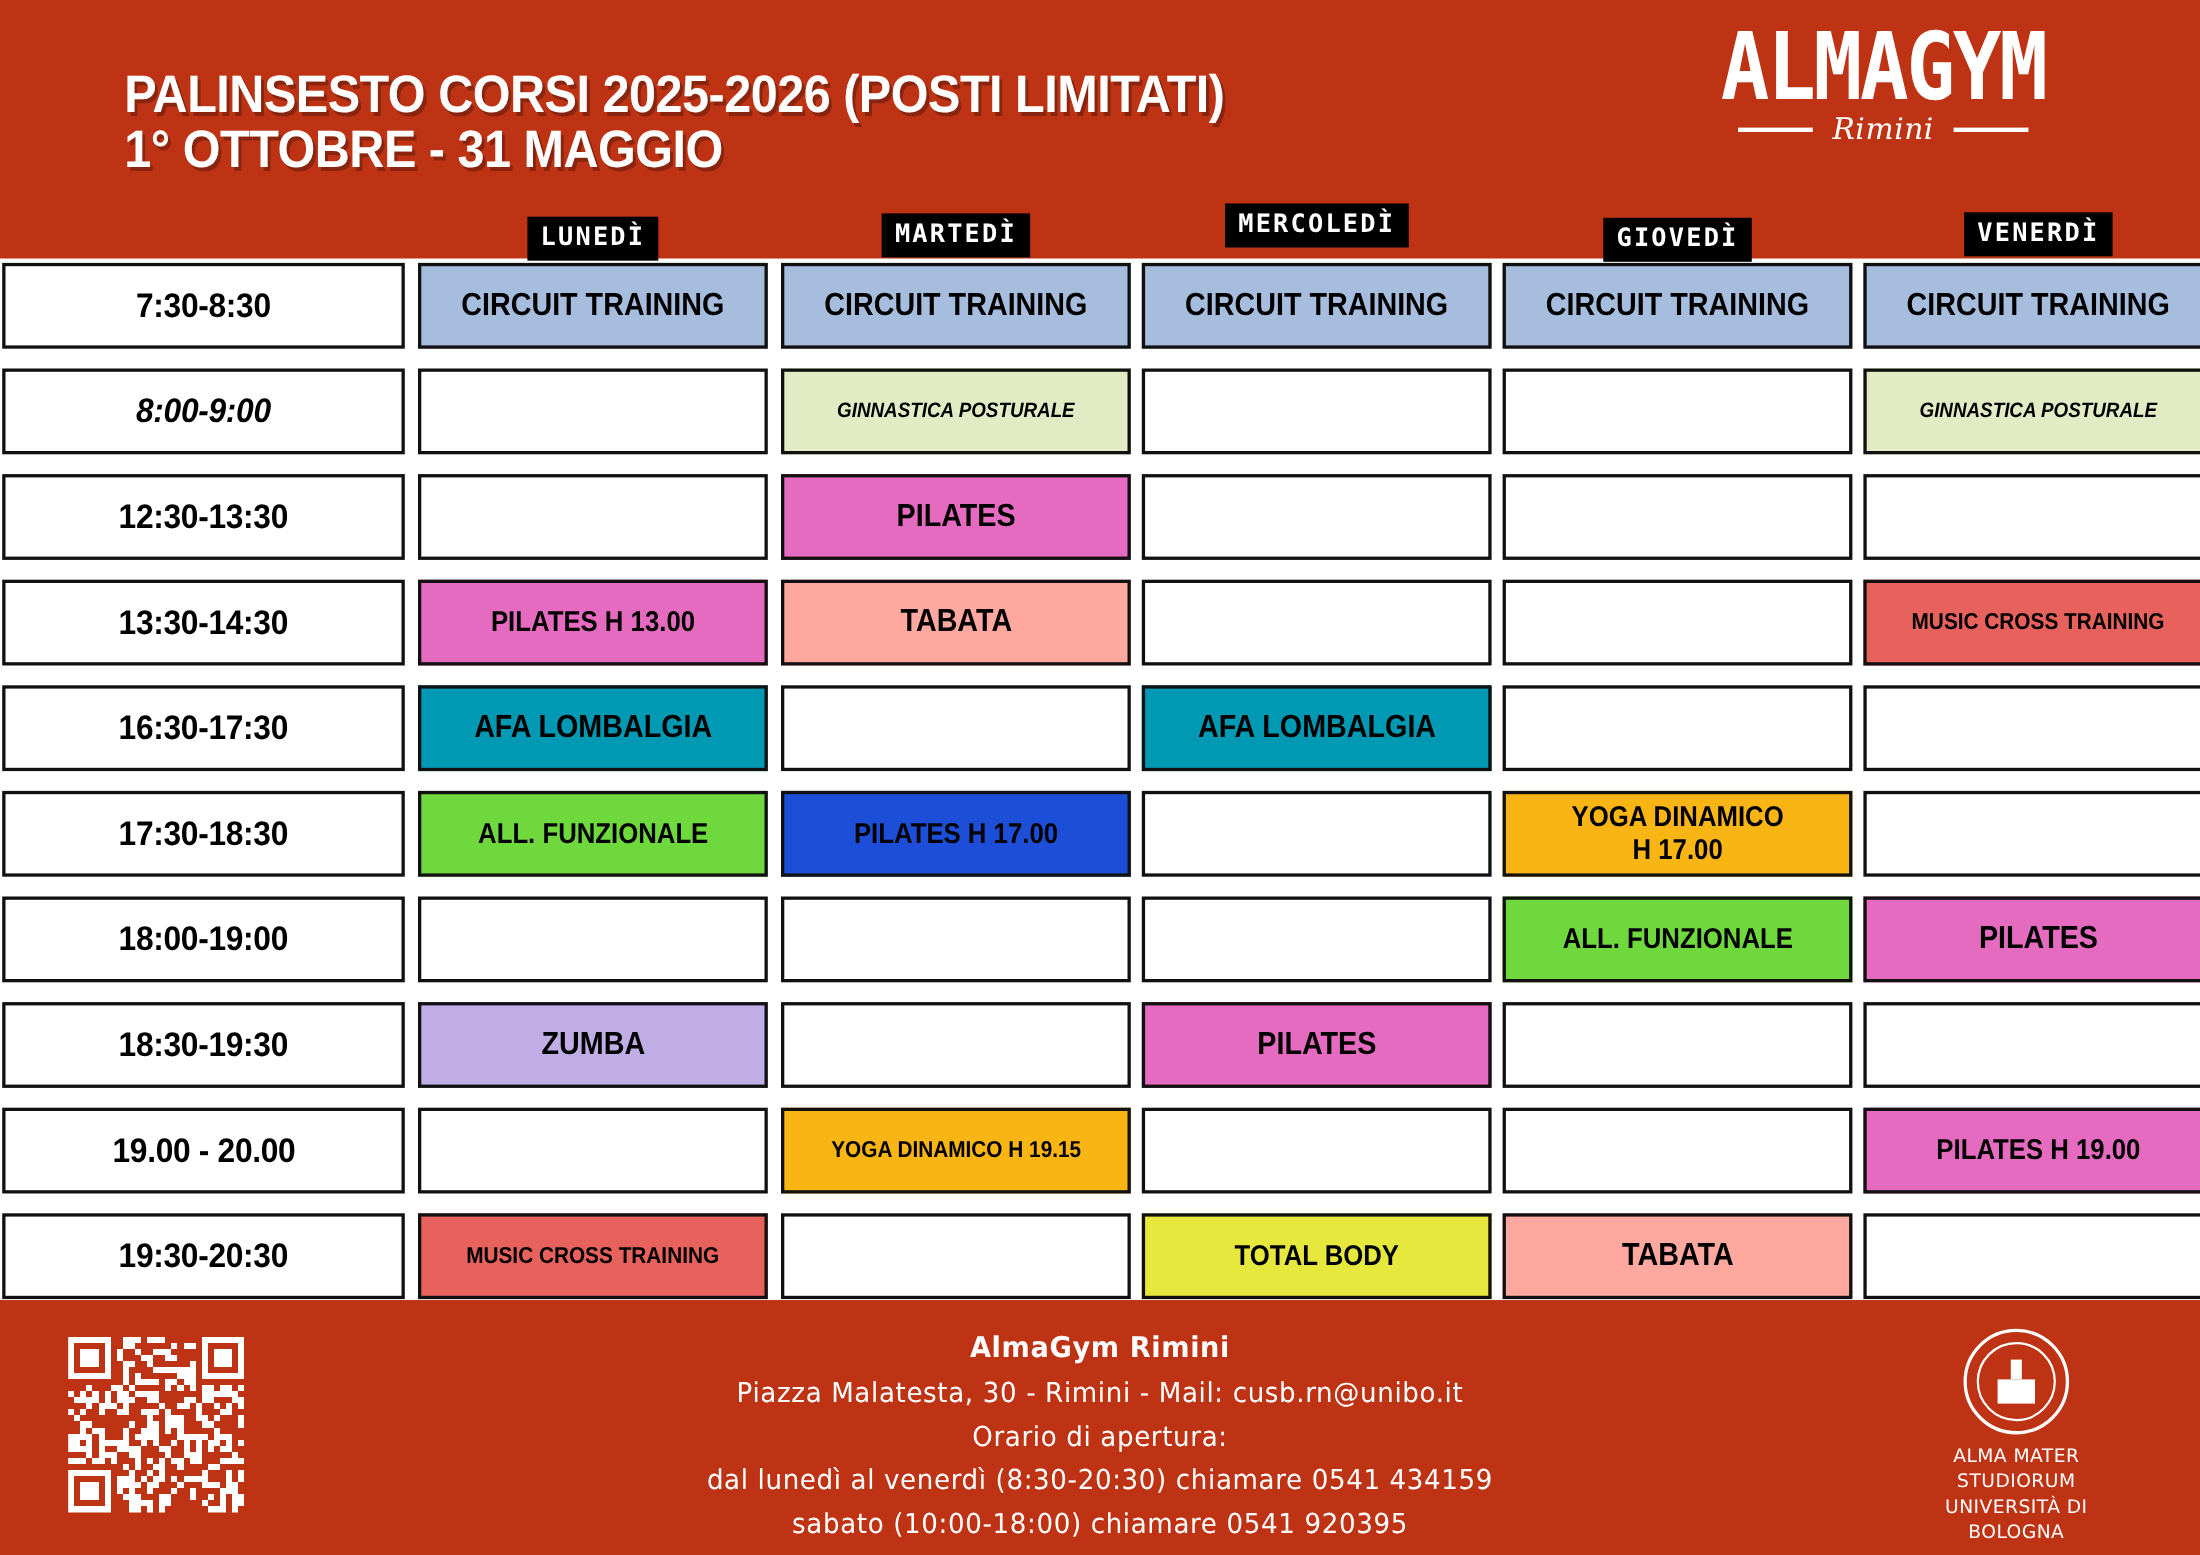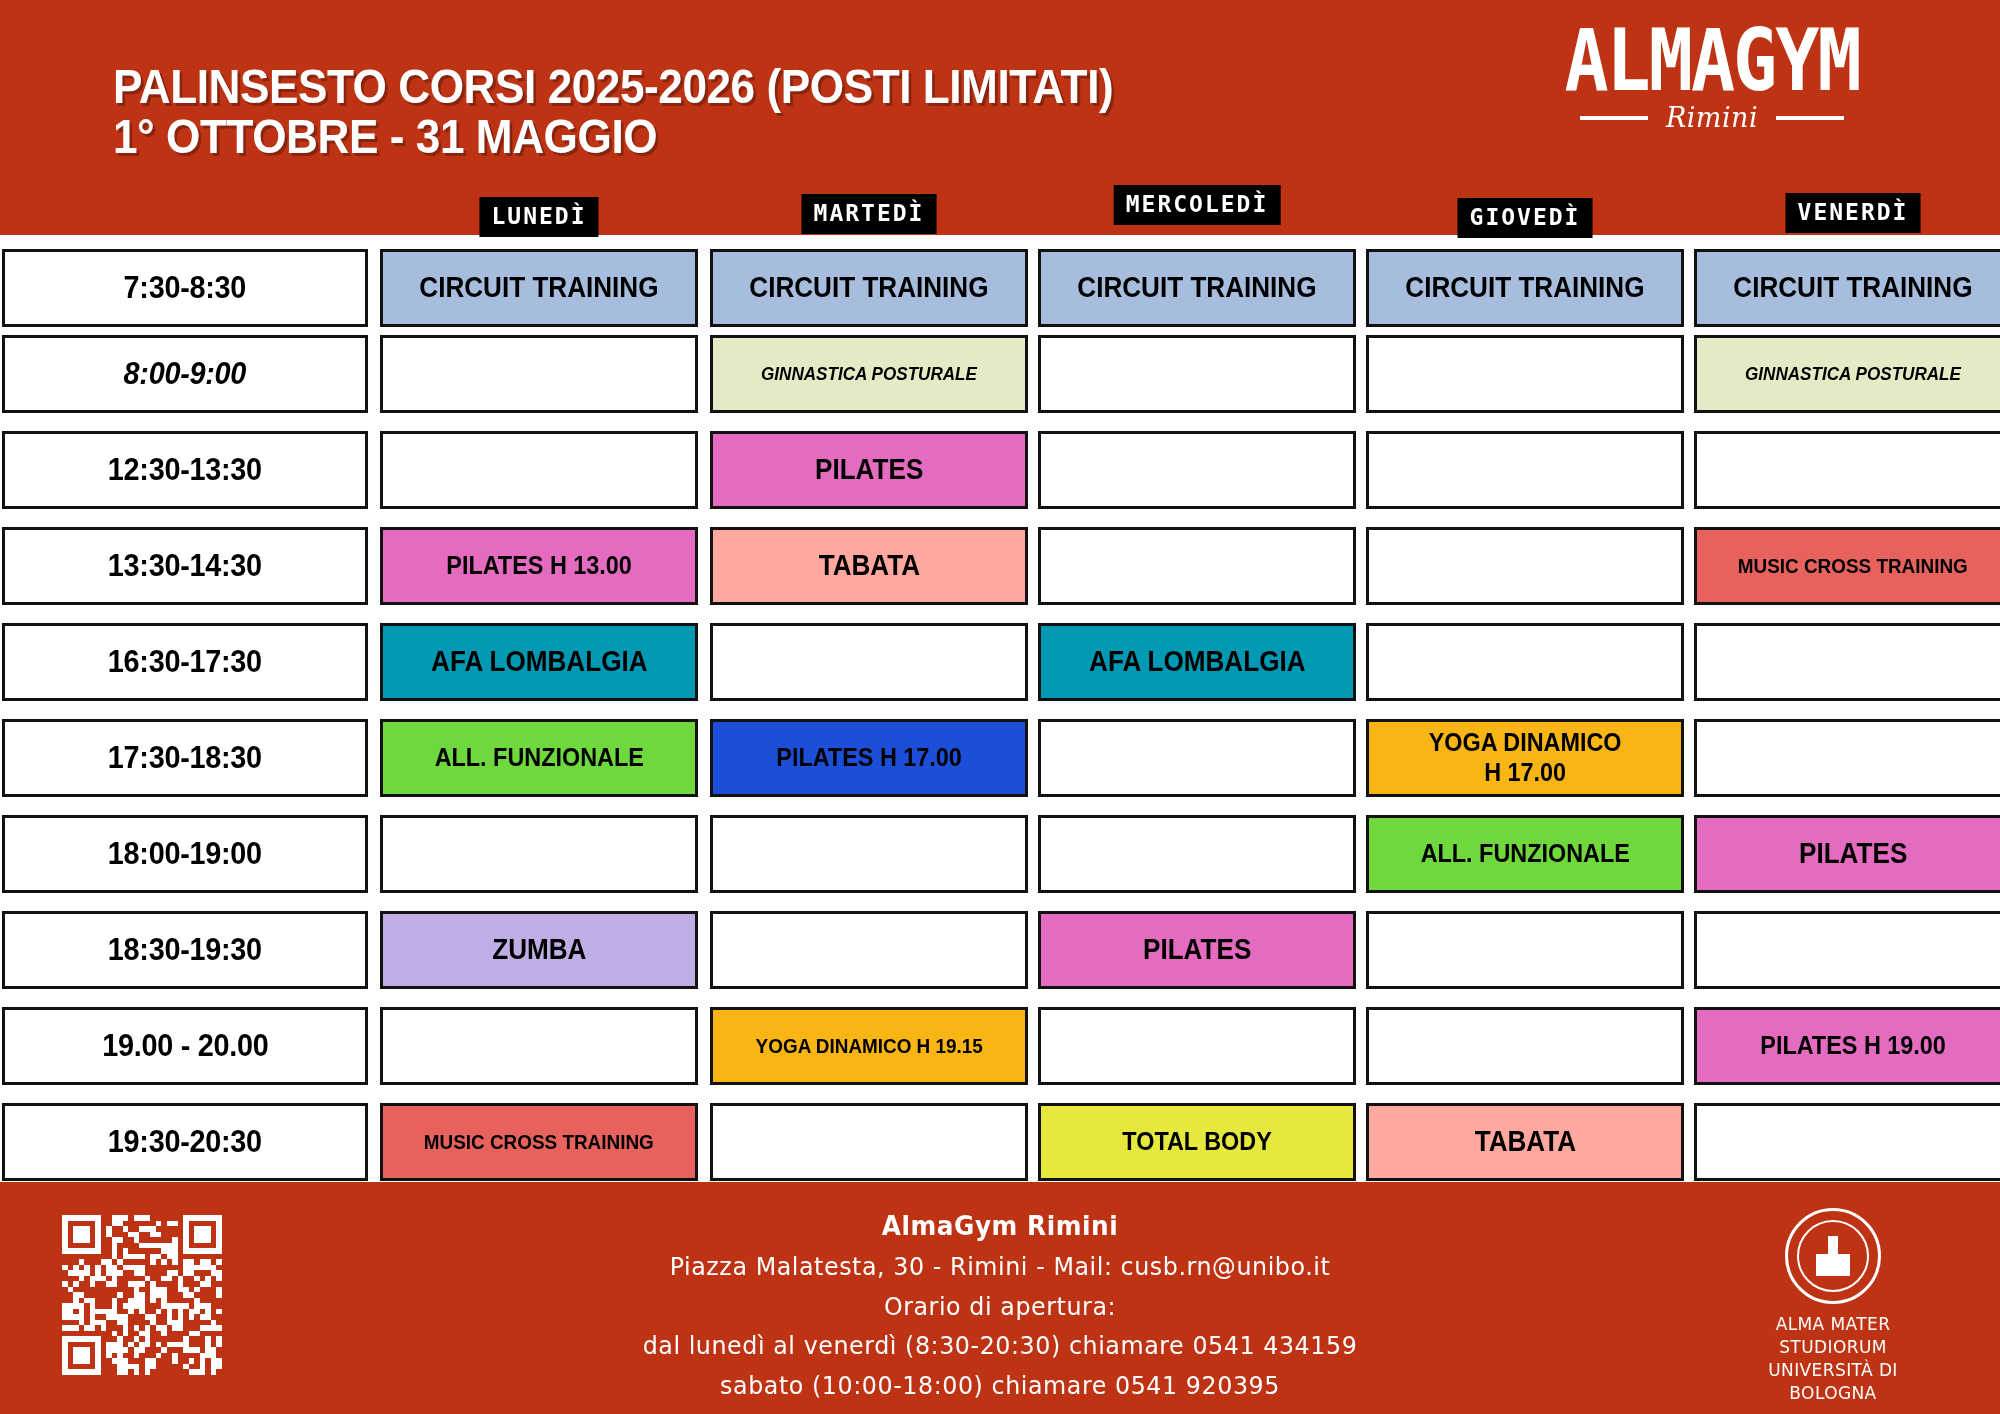--- a/index.html
+++ b/index.html
@@ -202,21 +202,21 @@
 
   <div id="day-tabs">
       <div class="day-tab" style="left: 539px; top: 197px; transform: translateX(-50%);">LUNEDÌ</div>
       <div class="day-tab" style="left: 869px; top: 194px; transform: translateX(-50%);">MARTEDÌ</div>
       <div class="day-tab" style="left: 1197px; top: 185px; transform: translateX(-50%);">MERCOLEDÌ</div>
       <div class="day-tab" style="left: 1525px; top: 198px; transform: translateX(-50%);">GIOVEDÌ</div>
       <div class="day-tab" style="left: 1853px; top: 193px; transform: translateX(-50%); text-align: right;">VENERDÌ</div>
     </div>
 
   <div id="grid">
-      <div class="row" style="top: 14px; height: 78px; padding-left: 10px;">
+      <div class="row" style="top: 4px; height: 78px; padding-left: 10px;">
         <div class="cell time-cell" style="top: 0px; height: 78px;">
           <span class="lbl">7:30-8:30</span>
         </div>
         <div class="cell" style="left: 380px; width: 318px; top: 0px; height: 78px; background: rgb(167, 189, 222);">
           <span class="course s-lg">CIRCUIT TRAINING</span>
         </div>
         <div class="cell" style="left: 710px; width: 318px; top: 0px; height: 78px; background: rgb(167, 189, 222);">
           <span class="course s-lg">CIRCUIT TRAINING</span>
         </div>
         <div class="cell" style="left: 1038px; width: 318px; top: 0px; height: 78px; background: rgb(167, 189, 222);">

